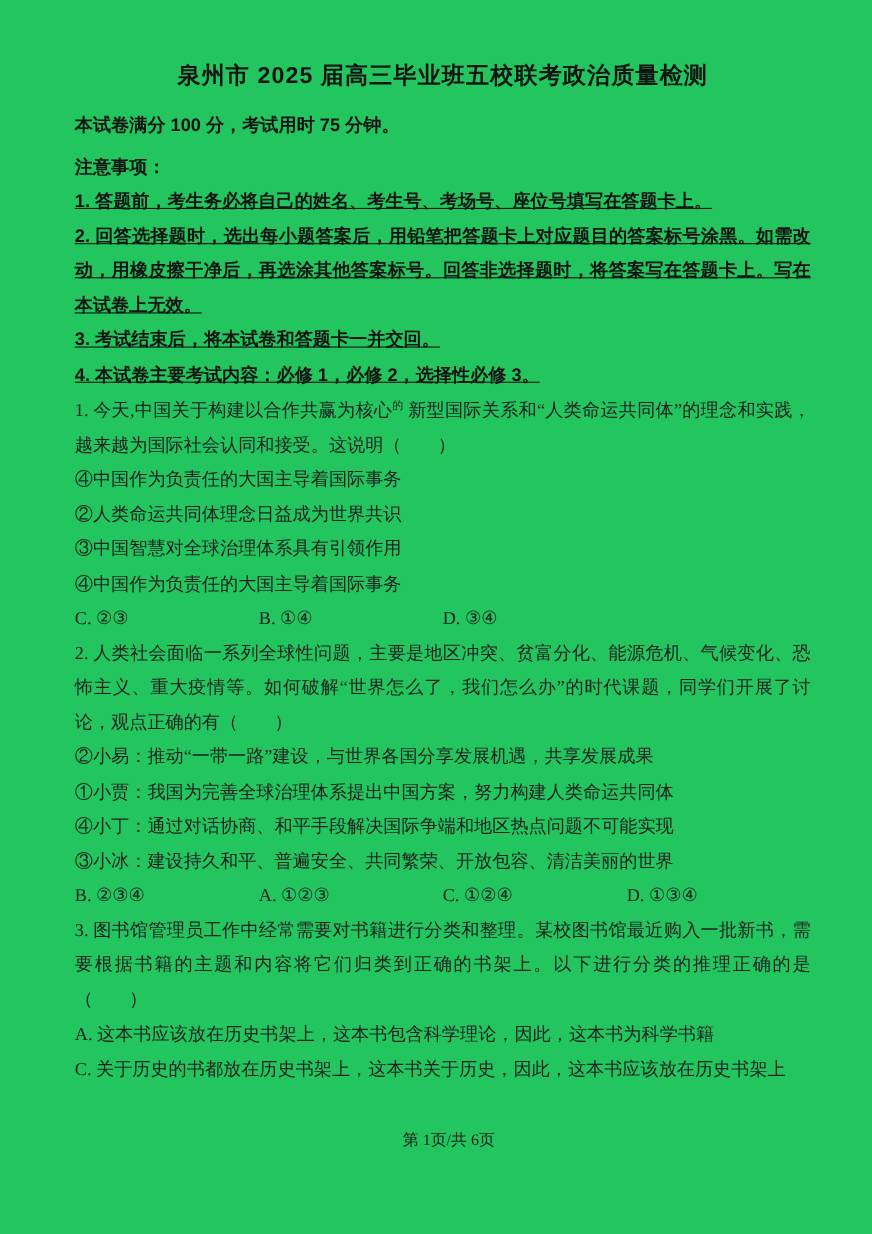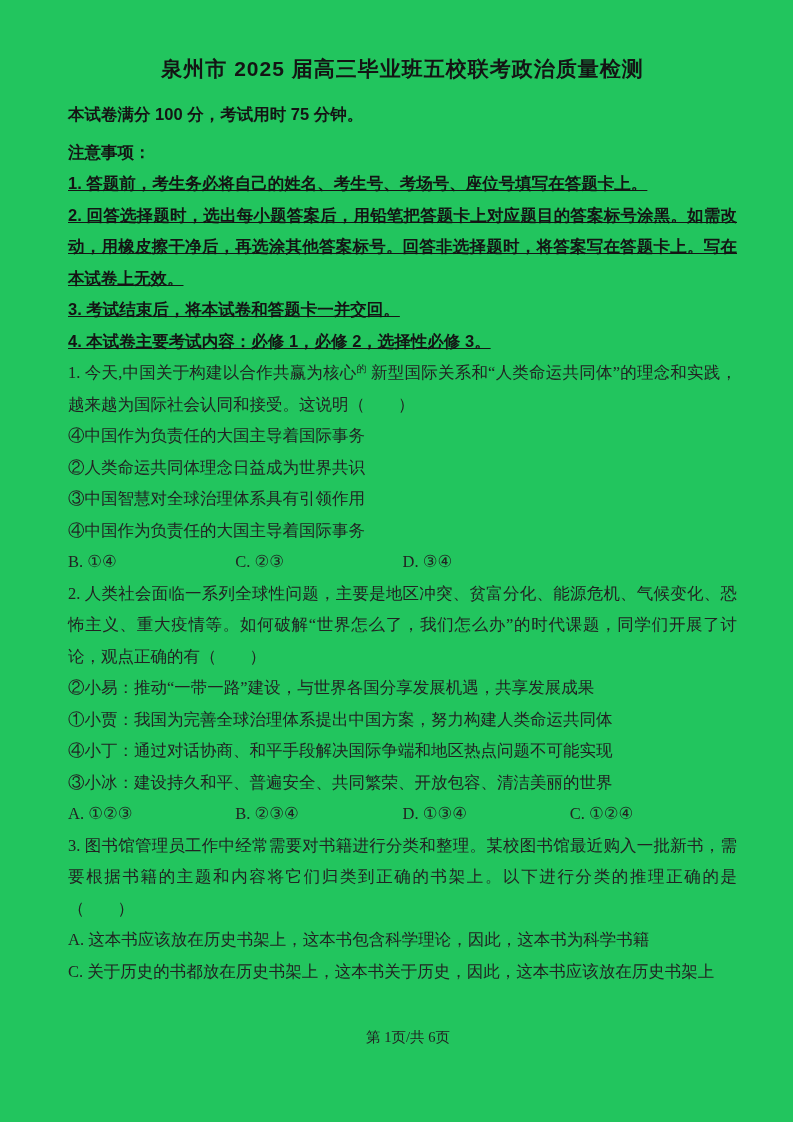--- a/index.html
+++ b/index.html
@@ -90,37 +90,37 @@
   </div>
 
 
   <div class="question">
     <p class="stem"><span>1. 今天,中国关于构建以合作共赢为核心</span><sup>的</sup><span> 新型国际关系和“人类命运共同体”的理念和实践，越来越为国际社会认同和接受。这说明（　　）</span></p>
     <p class="q-item">④中国作为负责任的大国主导着国际事务</p>
     <p class="q-item">②人类命运共同体理念日益成为世界共识</p>
     <p class="q-item">③中国智慧对全球治理体系具有引领作用</p>
     <p class="q-item">④中国作为负责任的大国主导着国际事务</p>
     <div class="choice-row">
+      <span>C. ②③</span>
       <span>B. ①④</span>
-      <span>C. ②③</span>
       <span>D. ③④</span>
     </div>
   </div>
 
   <div class="question">
     <p class="stem">2. 人类社会面临一系列全球性问题，主要是地区冲突、贫富分化、能源危机、气候变化、恐怖主义、重大疫情等。如何破解“世界怎么了，我们怎么办”的时代课题，同学们开展了讨论，观点正确的有（　　）</p>
     <p class="q-item">②小易：推动“一带一路”建设，与世界各国分享发展机遇，共享发展成果</p>
     <p class="q-item">①小贾：我国为完善全球治理体系提出中国方案，努力构建人类命运共同体</p>
     <p class="q-item">④小丁：通过对话协商、和平手段解决国际争端和地区热点问题不可能实现</p>
     <p class="q-item">③小冰：建设持久和平、普遍安全、共同繁荣、开放包容、清洁美丽的世界</p>
     <div class="choice-row">
+      <span>B. ②③④</span>
       <span>A. ①②③</span>
-      <span>B. ②③④</span>
+      <span>C. ①②④</span>
       <span>D. ①③④</span>
-      <span>C. ①②④</span>
     </div>
   </div>
 
   <div class="question">
     <p class="stem">3. 图书馆管理员工作中经常需要对书籍进行分类和整理。某校图书馆最近购入一批新书，需要根据书籍的主题和内容将它们归类到正确的书架上。以下进行分类的推理正确的是（　　）</p>
     <p class="q-option">A. 这本书应该放在历史书架上，这本书包含科学理论，因此，这本书为科学书籍</p>
     <p class="q-option">C. 关于历史的书都放在历史书架上，这本书关于历史，因此，这本书应该放在历史书架上</p>
   </div>
 
   <div class="footer">

